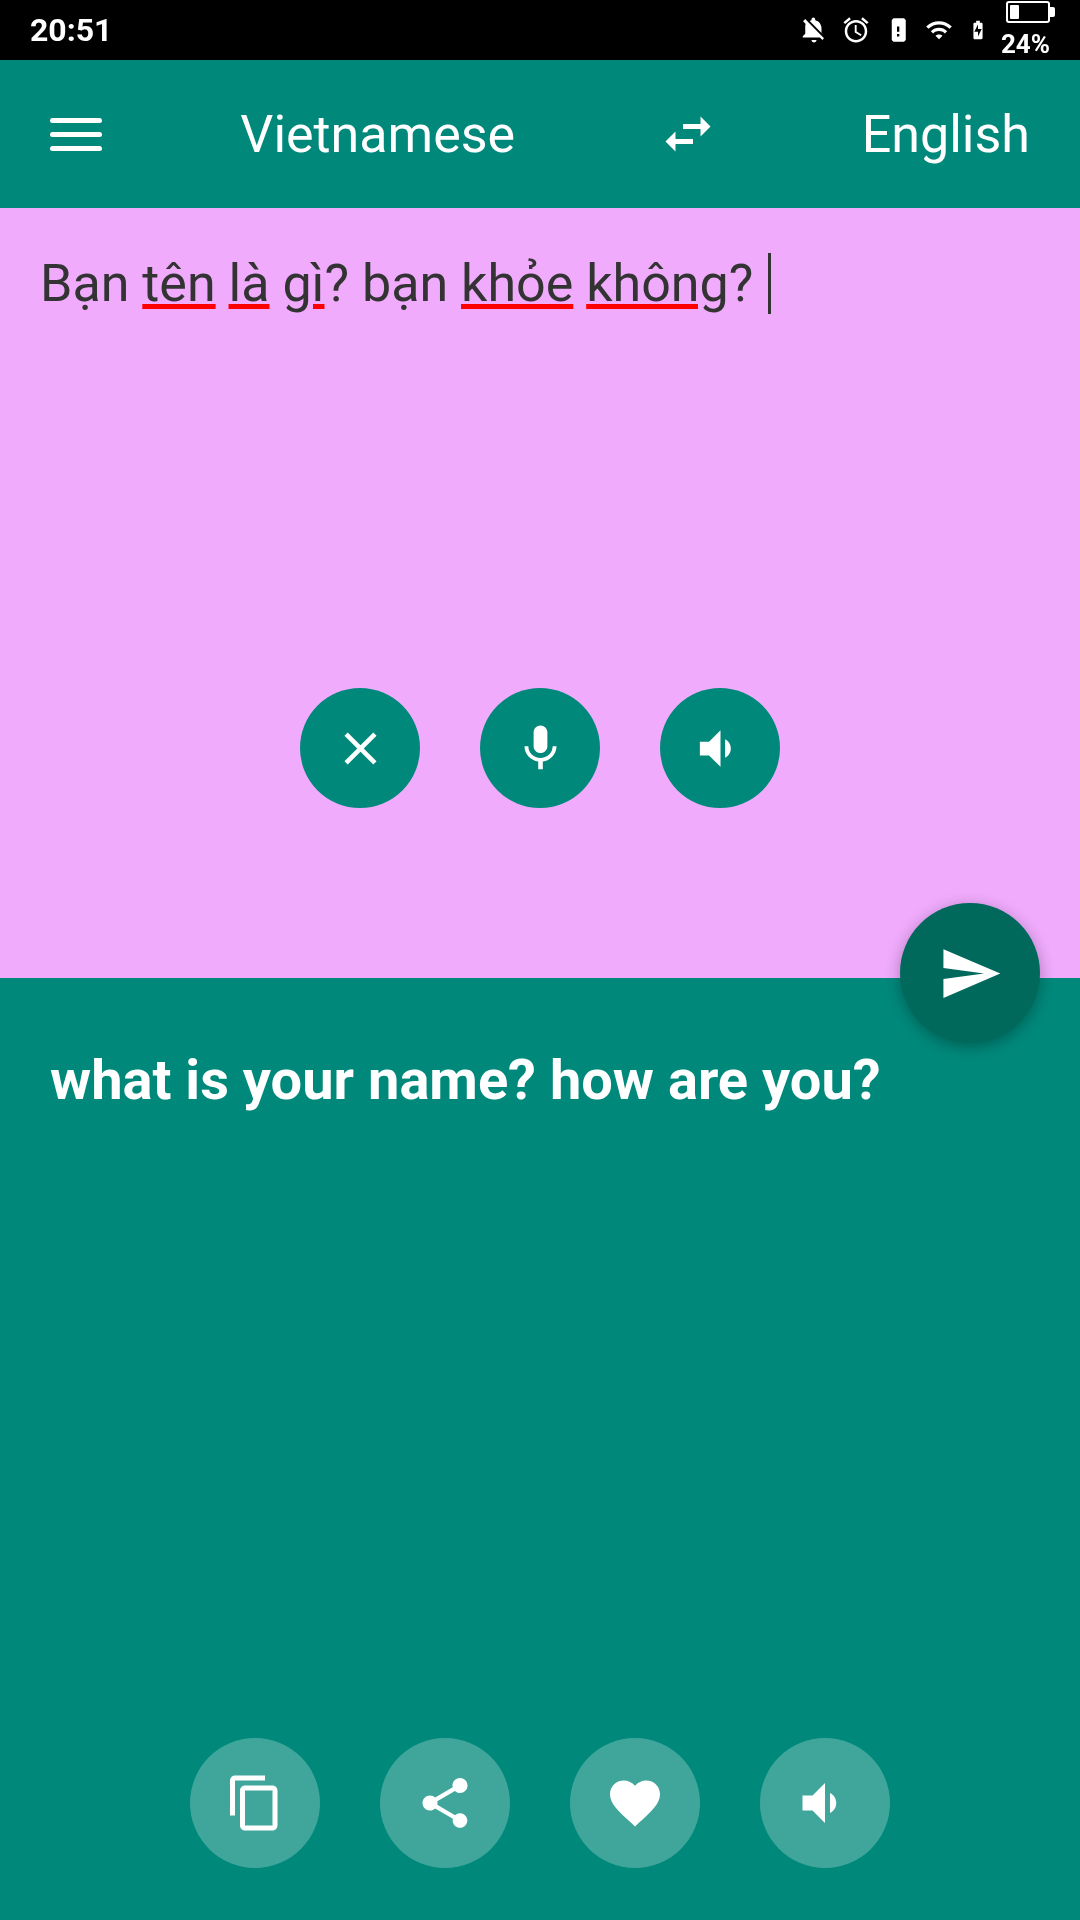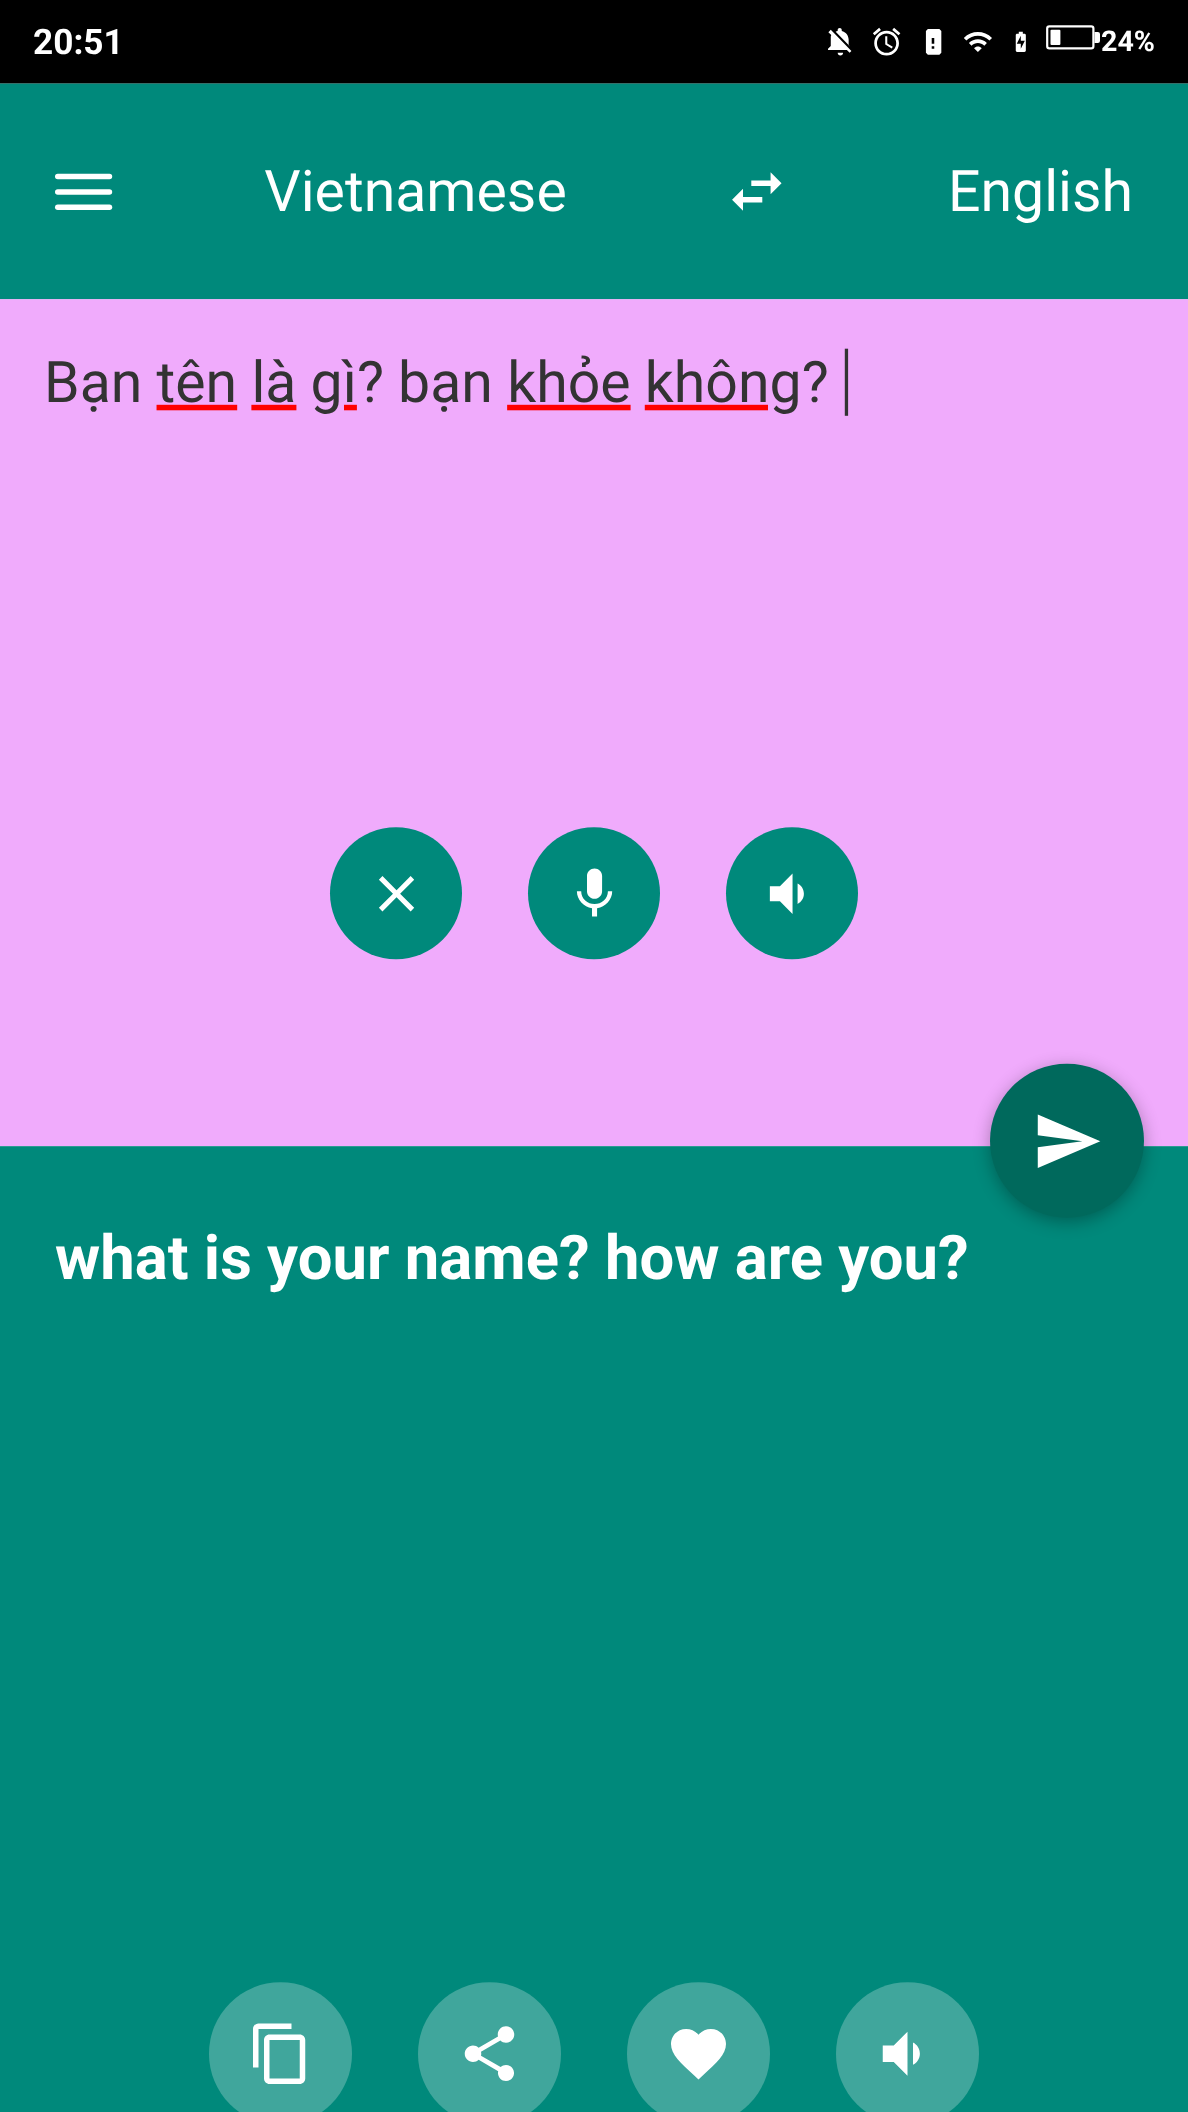--- a/index.html
+++ b/index.html
@@ -9,42 +9,43 @@
       width: 1080px;
       height: 1920px;
       font-family: 'Roboto', Arial, sans-serif;
       background: #e0f2f1;
       overflow: hidden;
     }
 
     
     .status-bar {
       background: #000;
-      height: 76px;
+      height: 60px;
       display: flex;
       align-items: center;
       justify-content: space-between;
       padding: 0 30px;
       color: white;
       font-size: 28px;
       font-weight: bold;
     }
     .status-bar .time {
       font-size: 32px;
       font-weight: bold;
     }
     .status-icons {
       display: flex;
       align-items: center;
       gap: 12px;
     }
     .battery-container {
       display: flex;
-      align-items: flex-start;
+      align-items: flex-end;
       gap: 6px;
+      flex-direction: column;
     }
     .battery-icon {
       width: 44px;
       height: 22px;
       border: 2px solid white;
       border-radius: 3px;
       position: relative;
       display: flex;
       align-items: center;
       padding: 2px;
@@ -61,21 +62,21 @@
     .battery-fill {
       height: 100%;
       width: 25%;
       background: white;
       border-radius: 1px;
     }
 
     
     .toolbar {
       background: #00897b;
-      height: 196px;
+      height: 148px;
       display: flex;
       align-items: center;
       justify-content: space-between;
       padding: 0 50px;
     }
     .toolbar-menu {
       display: flex;
       flex-direction: column;
       gap: 9px;
       cursor: pointer;

